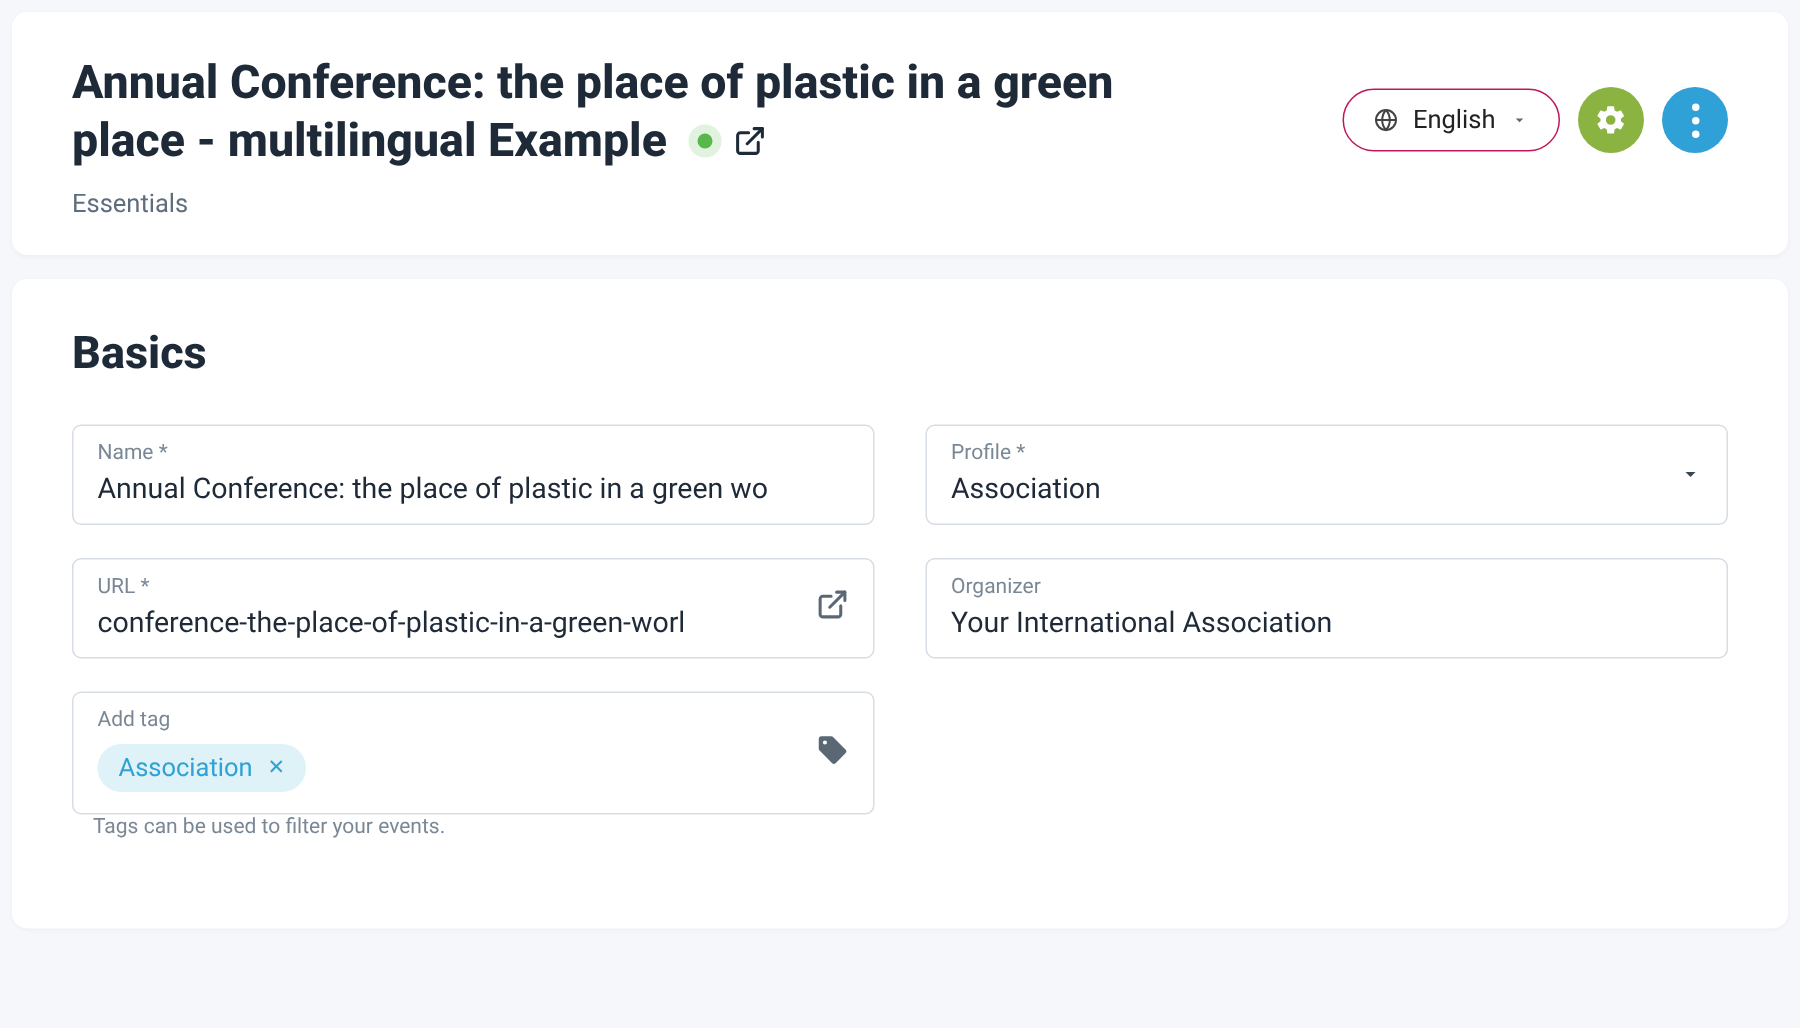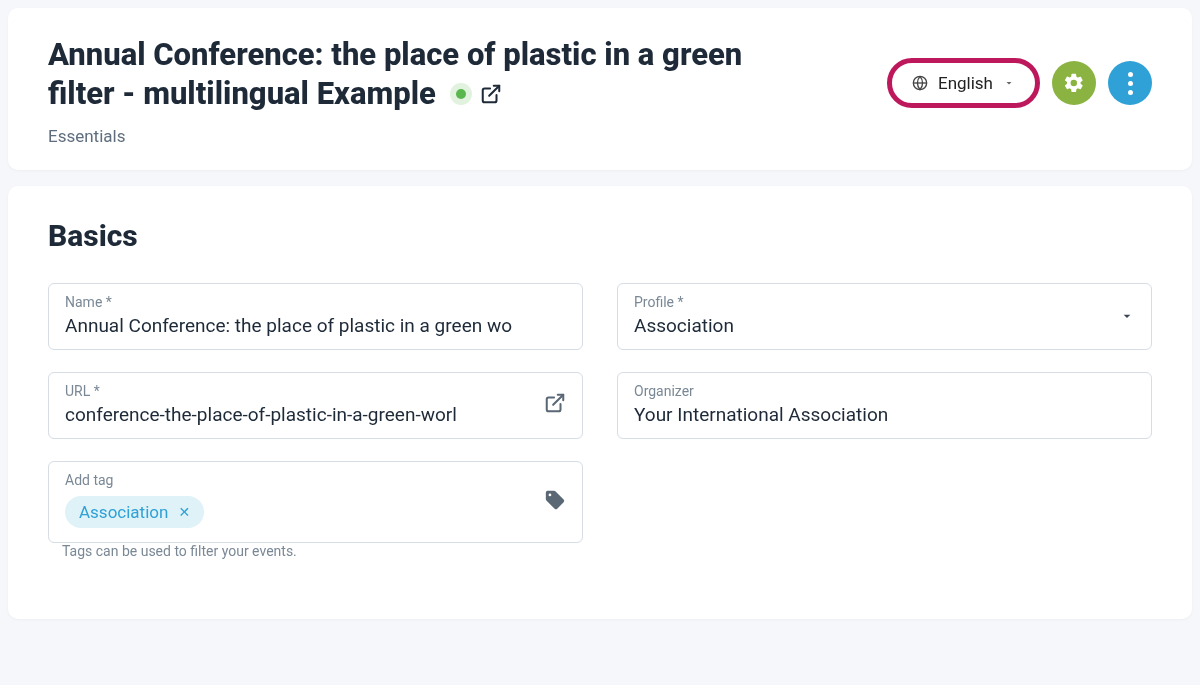--- a/index.html
+++ b/index.html
@@ -65,21 +65,21 @@
   font-size: 17px;
   margin-top: 12px;
 }
 .header-right {
   display: flex;
   align-items: center;
   gap: 12px;
   padding-top: 22px;
 }
 .lang-select {
-  border: 5px solid #be185d;
+  border: 1px solid #be185d;
   border-radius: 999px;
   padding: 10px 20px;
   display: flex;
   align-items: center;
   gap: 10px;
   font-size: 17px;
   color: #222;
   background: #fff;
   cursor: pointer;
 }
@@ -201,21 +201,21 @@
 }
 </style>
 </head>
 <body>
 
 <div class="card header-card">
   <div class="header-left">
     <h1 class="page-title">
       <span class="title-line">Annual Conference: the place of plastic in a green</span>
       <span class="title-line2">
-        <span>filter - multilingual Example</span>
+        <span>place - multilingual Example</span>
         <span class="status-dot"></span>
         <span class="open-icon">
           <svg width="22" height="22" viewBox="0 0 24 24" fill="none" stroke="currentColor" stroke-width="2.2" stroke-linecap="round" stroke-linejoin="round">
             <path d="M18 13v6a2 2 0 0 1-2 2H5a2 2 0 0 1-2-2V8a2 2 0 0 1 2-2h6"></path>
             <polyline points="15 3 21 3 21 9"></polyline>
             <line x1="10" y1="14" x2="21" y2="3"></line>
           </svg>
         </span>
       </span>
     </h1>

